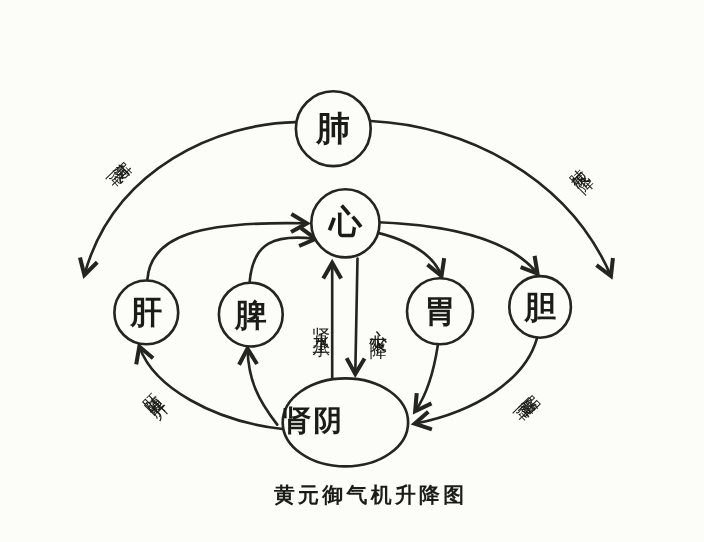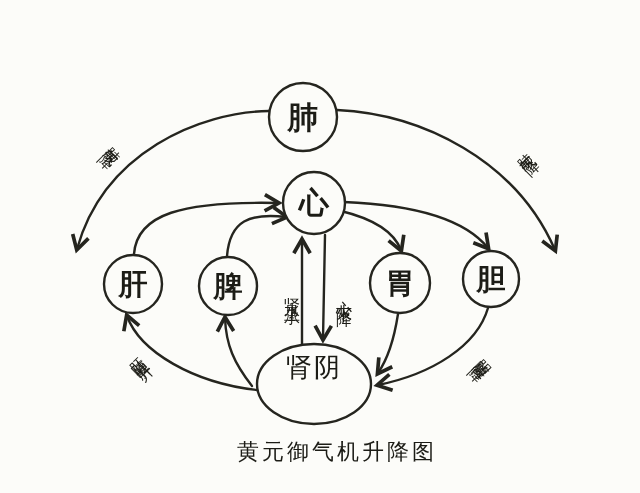--- a/index.html
+++ b/index.html
@@ -21,36 +21,36 @@
   .lbl{
     position:absolute;color:var(--text);
     text-align:center;line-height:1;
     white-space:nowrap;
   }
   .node-lbl{
     display:flex;align-items:center;justify-content:center;
     font-weight:bold;font-size:29px;
   }
   .kidney-lbl{
-    display:flex;flex-direction:column;align-items:center;justify-content:flex-start;
-    font-weight:normal;font-size:26px;line-height:1.2;letter-spacing:2px;
+    display:flex;flex-direction:row;align-items:center;justify-content:flex-start;
+    font-weight:bold;font-size:26px;line-height:1.2;letter-spacing:2px;
   }
   .vtext{
     writing-mode:vertical-rl;text-orientation:upright;
     font-size:16px;letter-spacing:4px;line-height:1;
   }
   .arc-lbl{
     writing-mode:vertical-rl;text-orientation:upright;
     font-size:15px;letter-spacing:3px;line-height:1;
     transform-origin:50% 50%;
   }
   .rot-sw{transform:rotate(45deg);}
   .rot-se{transform:rotate(-45deg);}
   .caption{
-    font-size:22px;letter-spacing:3px;font-weight:400;
+    font-size:19px;letter-spacing:3px;font-weight:700;
   }
 </style>
 </head>
 <body>
 
 <div class="canvas">
 
   <svg class="wires" viewBox="0 0 640 493">
     <defs>
       <marker id="arrow" viewBox="0 0 10 10" refX="7.5" refY="5" markerWidth="8.5" markerHeight="8.5" orient="auto-start-reverse">

